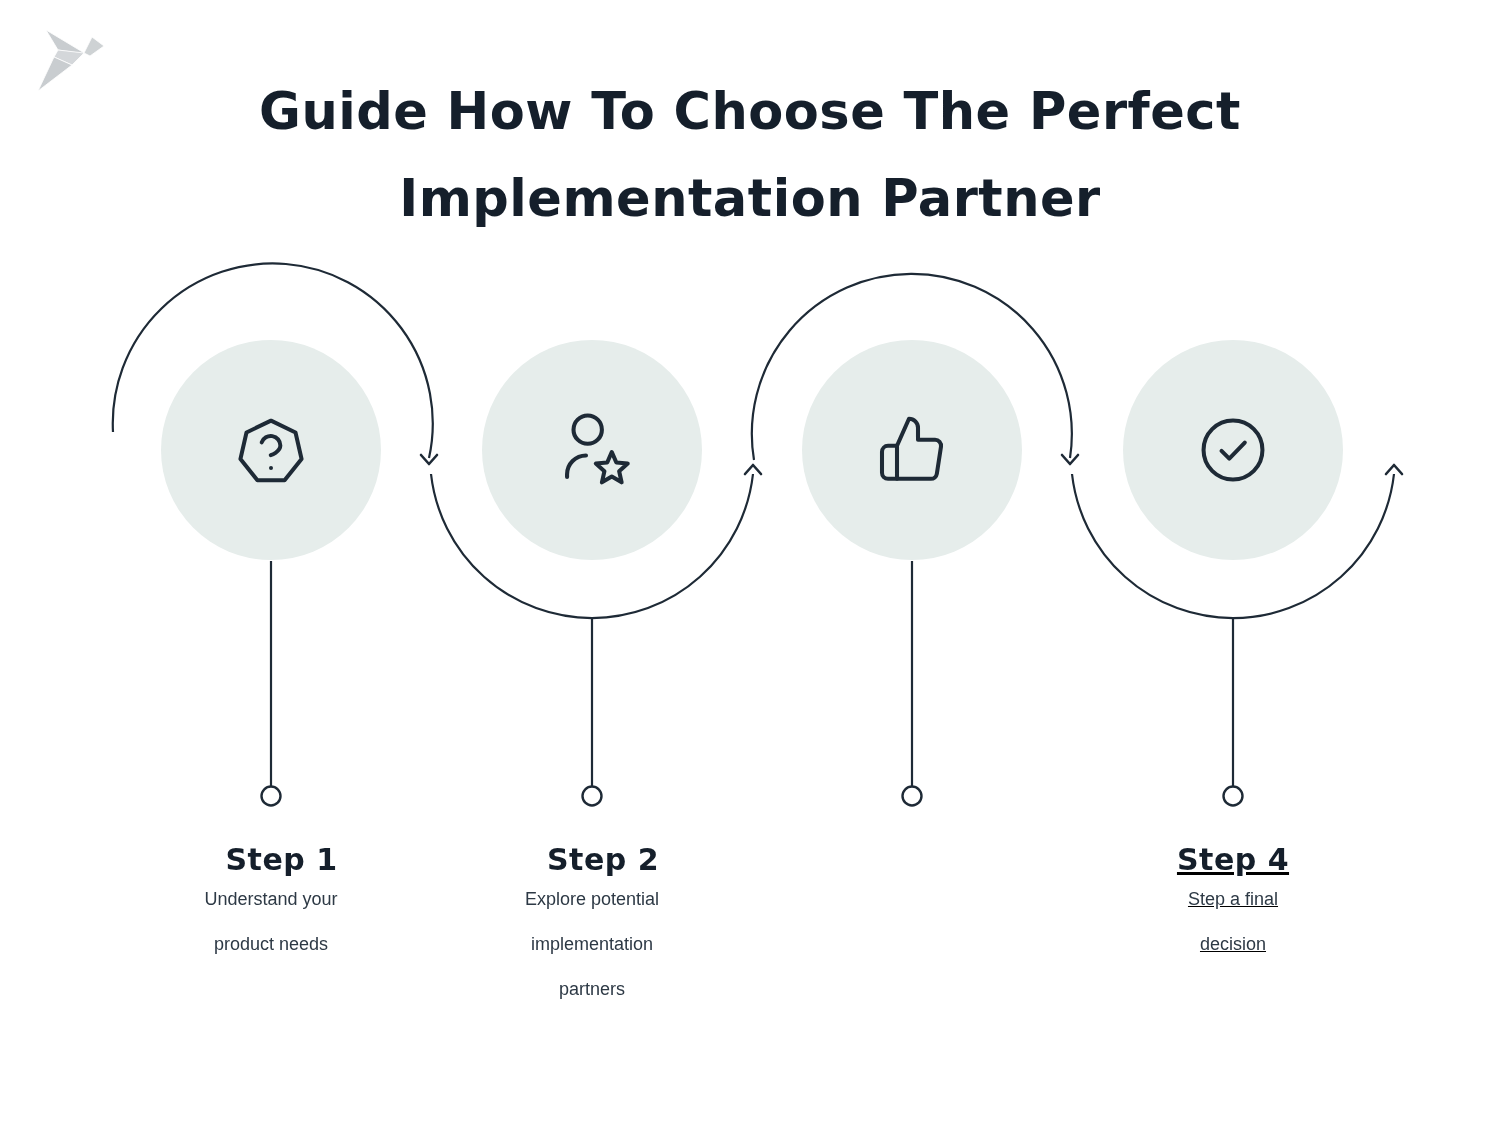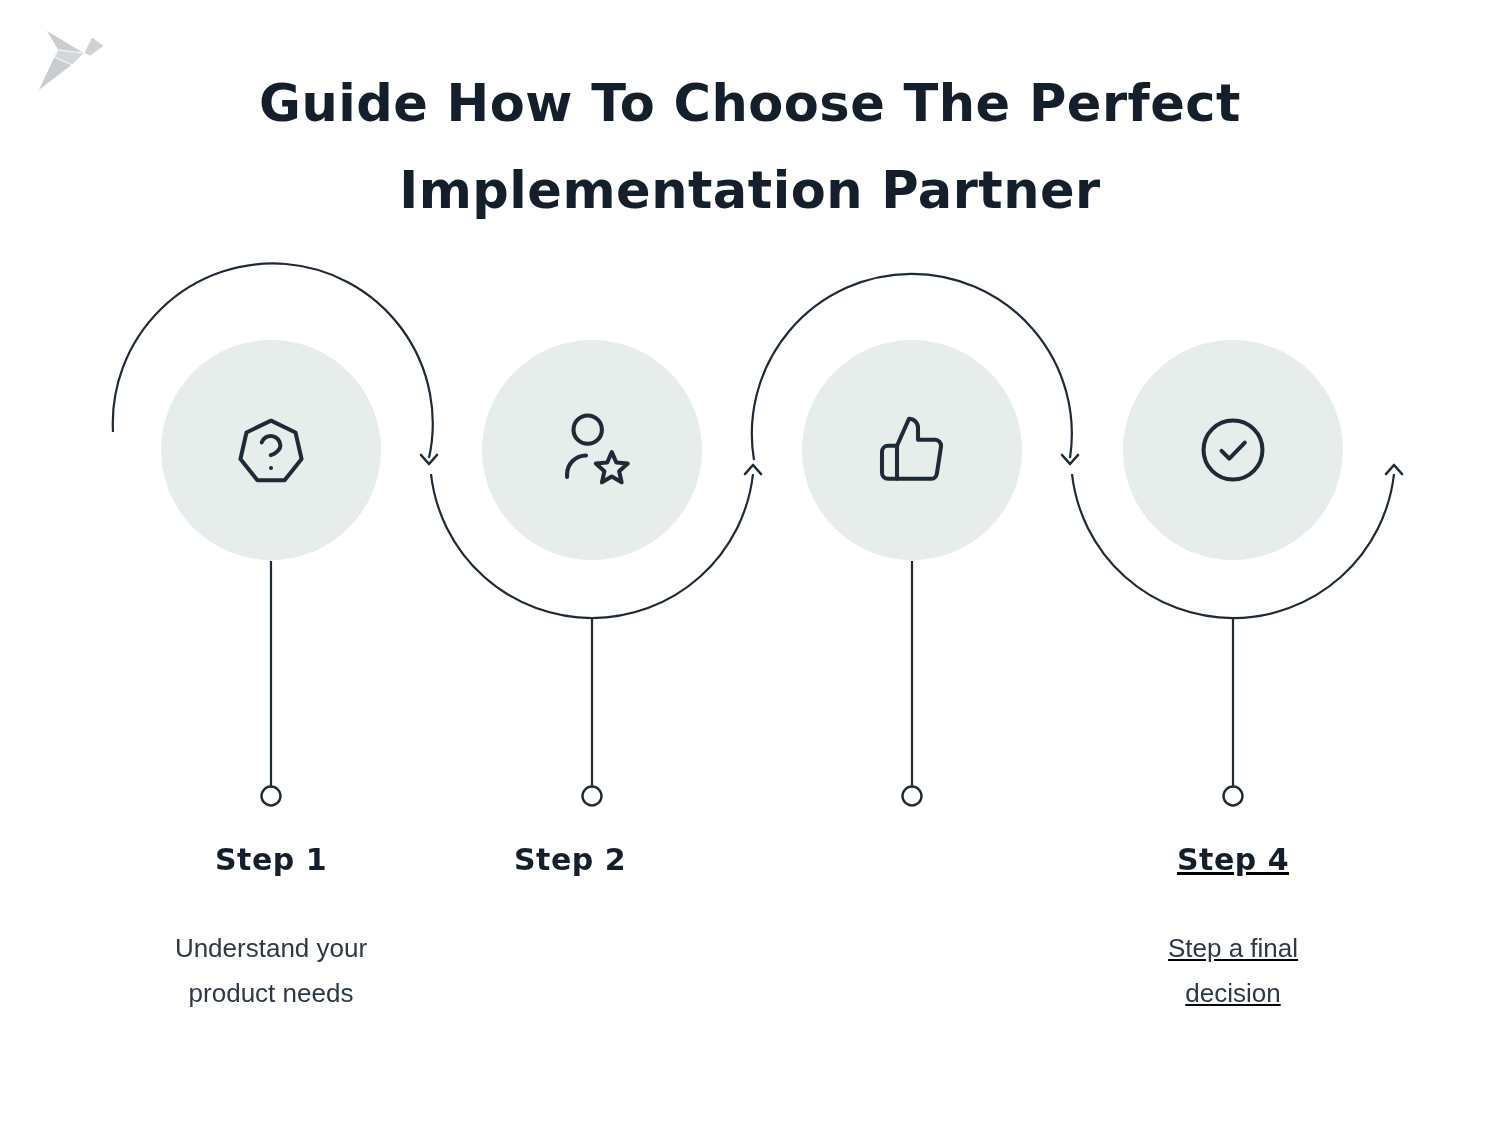--- a/index.html
+++ b/index.html
@@ -7,44 +7,44 @@
     --text-color:#2d3945; --circle-fill:#e6edeb; --logo-gray:#c6cacd;
   }
   *{box-sizing:border-box;}
   html,body{margin:0;padding:0;}
   body{
     width:1500px;height:1130px;position:relative;overflow:hidden;
     background:var(--background);
     font-family:"Liberation Sans",sans-serif;
   }
   .title{
-    position:absolute;top:52px;left:0;right:0;margin:8px;
+    position:absolute;top:52px;left:0;right:0;margin:16px;
     text-align:center;white-space:pre-line;
     font-family:"DejaVu Sans",sans-serif;font-weight:800;
     font-size:51px;line-height:87px;letter-spacing:.5px;
     color:var(--title-color);
   }
   svg.diagram{position:absolute;left:0;top:0;}
   .wave{stroke:var(--ink);stroke-width:2.2;fill:none;}
   .chev{stroke:var(--ink);stroke-width:2.6;fill:none;stroke-linecap:round;stroke-linejoin:round;}
   .stem{stroke:var(--ink);stroke-width:2.2;}
   .dot{fill:#ffffff;stroke:var(--ink);stroke-width:2.4;}
   .bigcircle{fill:var(--circle-fill);}
   .icon-stroke{stroke:var(--ink);fill:none;stroke-linecap:round;stroke-linejoin:round;}
   .logo-facet{stroke:#ffffff;stroke-width:.8;fill:var(--logo-gray);}
   .step{position:absolute;top:842px;transform:translateX(-50%);text-align:center;}
   .step .label{
     font-family:"DejaVu Sans",sans-serif;font-weight:800;
-    font-size:30px;letter-spacing:.5px;color:var(--title-color);
+    font-size:30px;letter-spacing:.5px;color:var(--title-color);text-align:right;
   }
   .step .desc{
-    margin-top:49px;font-size:26px;line-height:45px;
+    font-size:18px;line-height:45px;
     color:var(--text-color);white-space:pre-line;
   }
-  .step1{left:271px;} .step2{left:570px;} .step3{left:912px;} .step4{left:1233px;text-decoration:underline;}
+  .step1{left:271px;} .step2{left:592px;} .step3{left:912px;} .step4{left:1233px;text-decoration:underline;}
 </style>
 </head>
 <body>
 
 <svg class="diagram" width="1500" height="1130" viewBox="0 0 1500 1130">
 
   <g>
     <polygon class="logo-facet" points="46,30 86,54 58,50" fill-opacity="0.95"></polygon>
     <polygon class="logo-facet" points="84,53 92,37 104,46 90,56" fill-opacity="0.85"></polygon>
     <polygon class="logo-facet" points="58,50 84,53 72,65 54,57" fill-opacity="0.75"></polygon>
@@ -104,20 +104,23 @@
 <h1 class="title">Guide How To Choose The Perfect
 Implementation Partner</h1>
 
 <div class="step step1">
   <div class="label">Step 1</div>
   <div class="desc">Understand your
 product needs</div>
 </div>
 <div class="step step2">
   <div class="label">Step 2</div>
+  <div class="desc">Explore potential
+implementation
+partners</div>
 </div>
 <div class="step step3">
 </div>
 <div class="step step4">
   <div class="label">Step 4</div>
   <div class="desc">Step a final
 decision</div>
 </div>
 
 </body></html>

